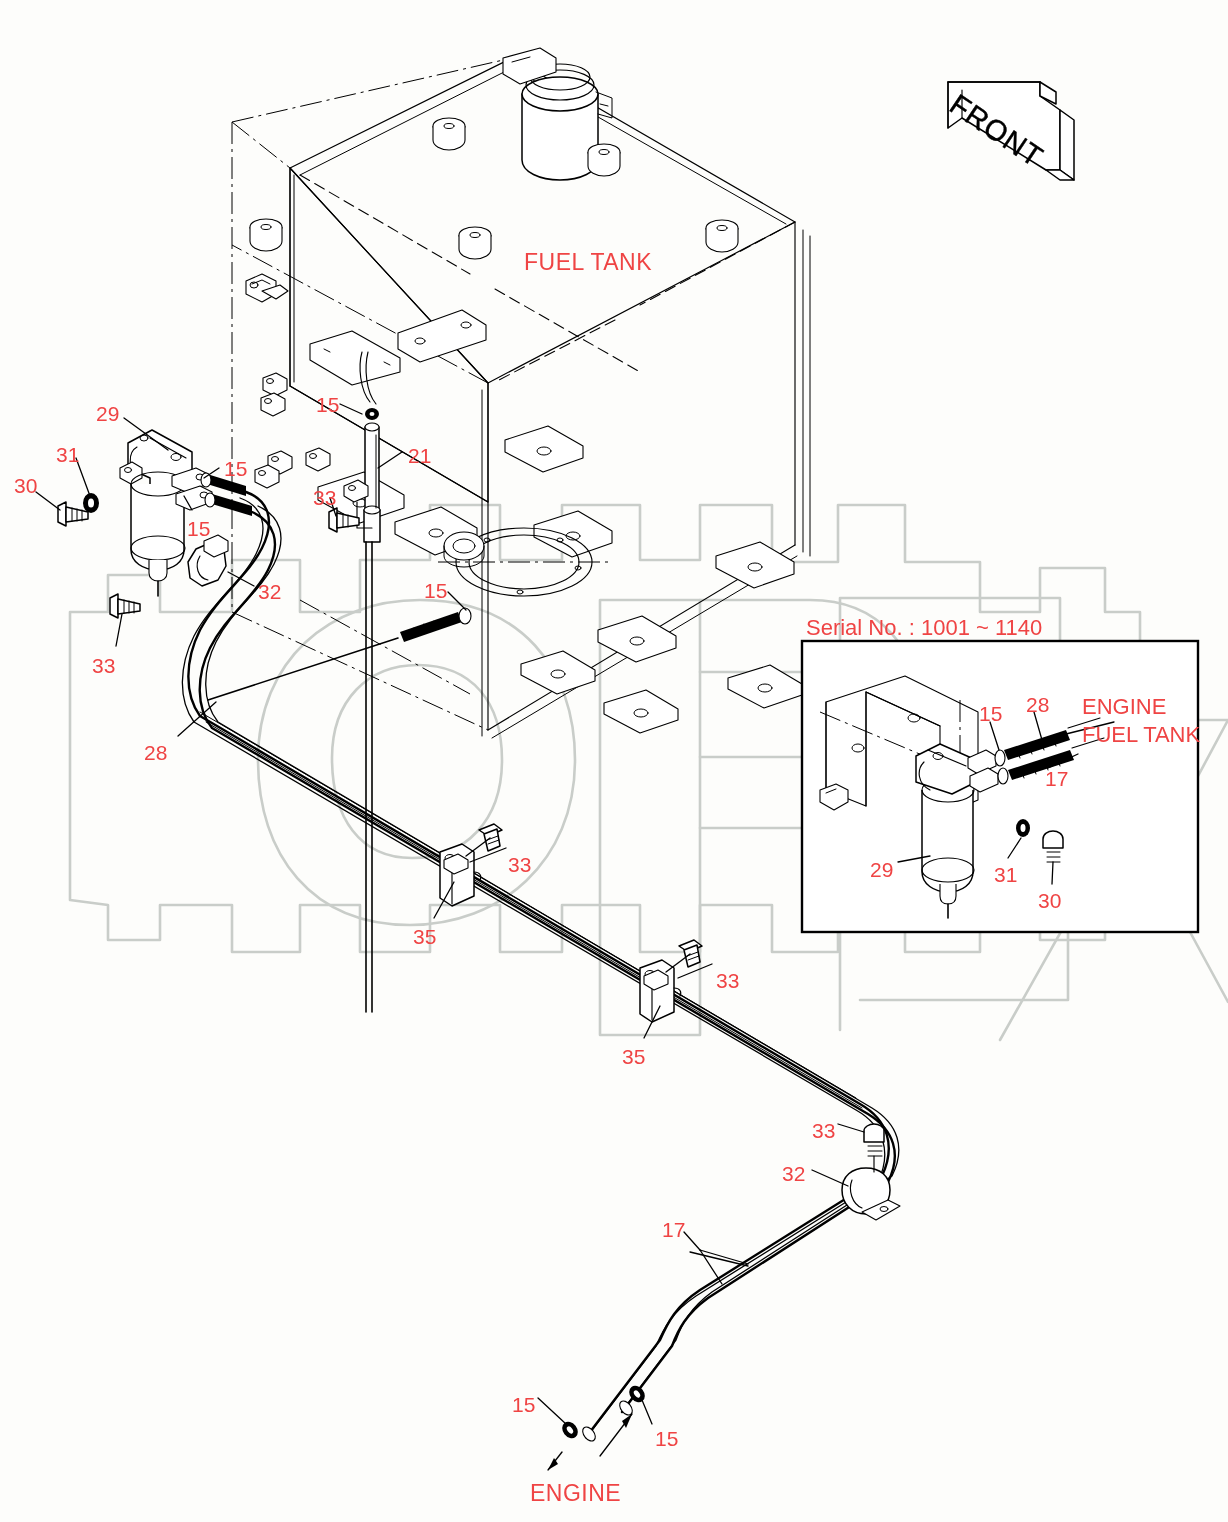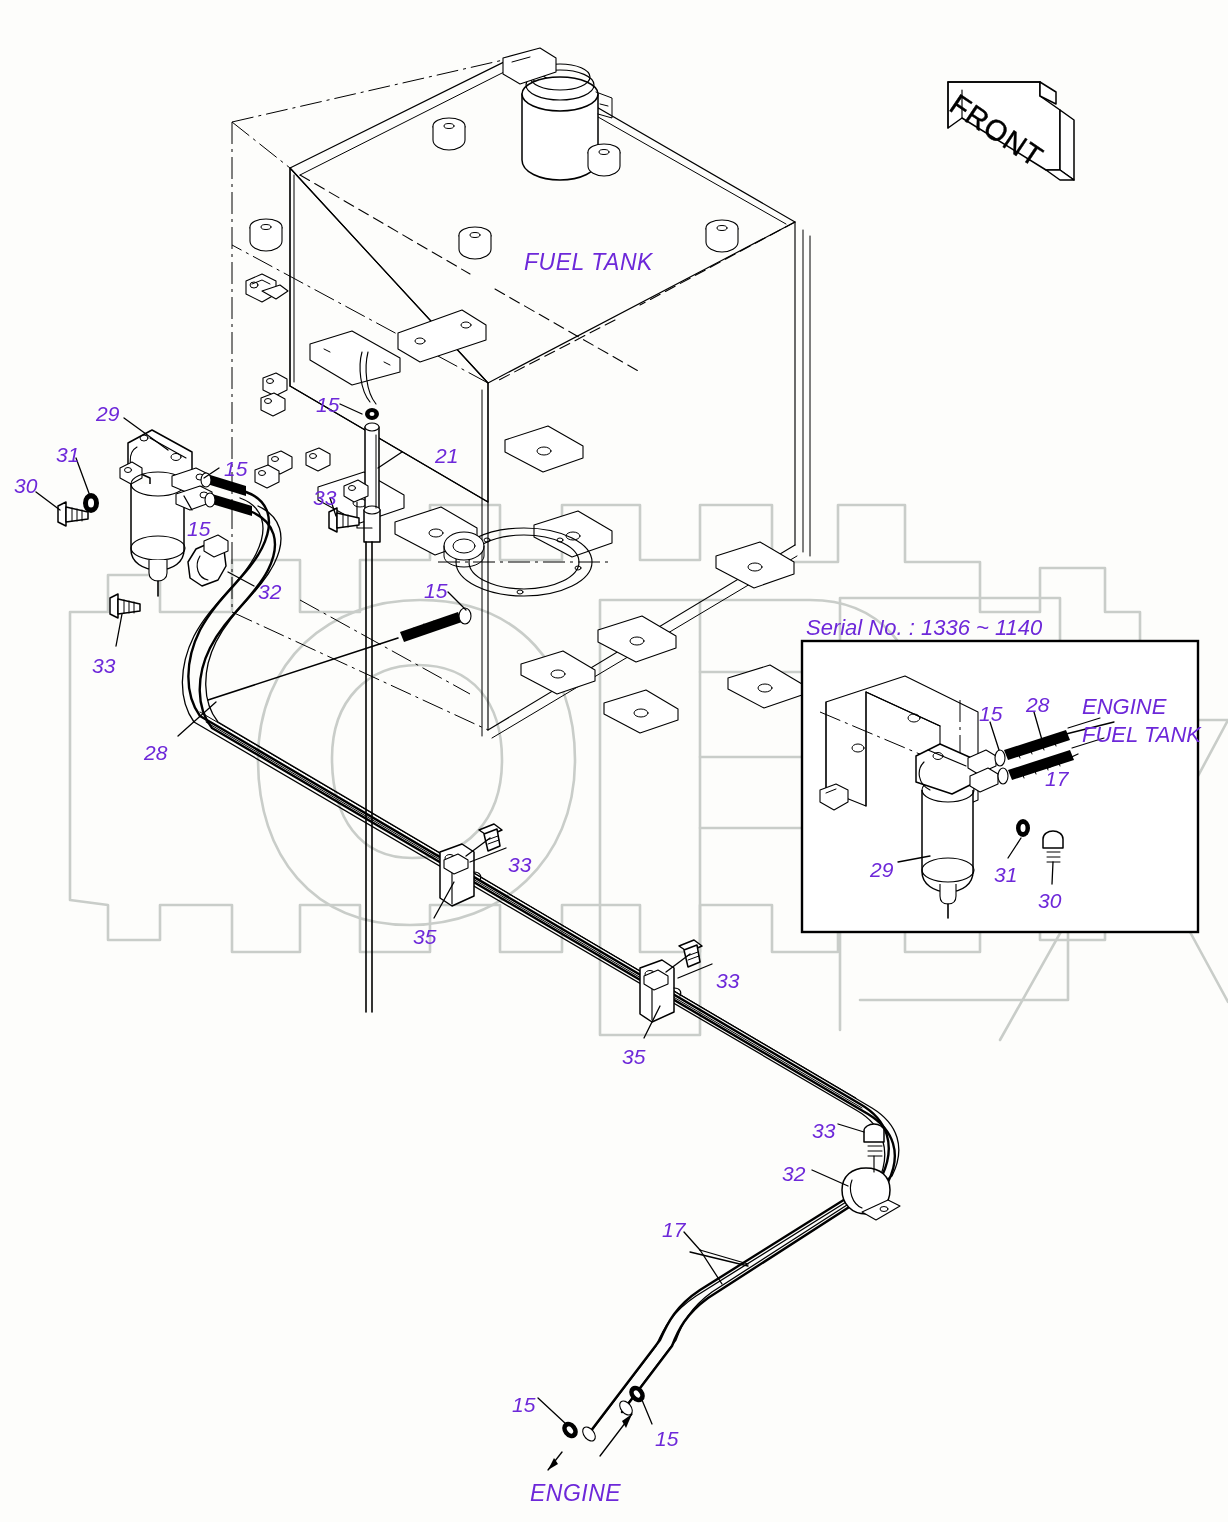--- a/index.html
+++ b/index.html
@@ -11,25 +11,24 @@
     position:relative;
     width:1228px;
     height:1522px;
     background:#fdfdfb;
     overflow:hidden;
   }
   #svg-root{position:absolute;left:0;top:0;width:1228px;height:1522px;}
   .lbl{
     position:absolute;
     font-family:"Liberation Sans", sans-serif;
-    color:#6d28d9;
+    color:#ef4444;
     white-space:nowrap;
     line-height:1;
     user-select:none;
-    font-style:italic;
   }
   .num{font-size:21px;}
   .cap{font-size:23px;letter-spacing:.5px;}
   .serial{font-size:22px;}
   .inset-cap{font-size:22px;}
   .front-wrap{
     position:absolute;
     left:940px;top:60px;
     width:140px;height:120px;
   }
@@ -468,35 +467,35 @@
   </svg>
 
   <div class="lbl cap" style="left:524px;top:251px;">FUEL TANK</div>
 
   <div class="lbl cap" style="left:530px;top:1482px;">ENGINE</div>
 
   <div class="front-wrap">
     <div class="front-text">FRONT</div>
   </div>
 
-  <div class="lbl serial" style="left:806px;top:617px;">Serial No. : 1336 ~ 1140</div>
+  <div class="lbl serial" style="left:806px;top:617px;">Serial No. : 1001 ~ 1140</div>
 
   <div class="lbl inset-cap" style="left:1082px;top:696px;">ENGINE</div>
   <div class="lbl inset-cap" style="left:1082px;top:724px;">FUEL TANK</div>
 
   <div class="lbl num" style="left:96px;top:403px;">29</div>
   <div class="lbl num" style="left:56px;top:444px;">31</div>
   <div class="lbl num" style="left:14px;top:475px;">30</div>
   <div class="lbl num" style="left:224px;top:458px;">15</div>
   <div class="lbl num" style="left:187px;top:518px;">15</div>
   <div class="lbl num" style="left:92px;top:655px;">33</div>
   <div class="lbl num" style="left:258px;top:581px;">32</div>
   <div class="lbl num" style="left:144px;top:742px;">28</div>
   <div class="lbl num" style="left:316px;top:394px;">15</div>
-  <div class="lbl num" style="left:408px;top:445px;margin-left:27px;">21</div>
+  <div class="lbl num" style="left:408px;top:445px;">21</div>
   <div class="lbl num" style="left:313px;top:487px;">33</div>
   <div class="lbl num" style="left:424px;top:580px;">15</div>
   <div class="lbl num" style="left:508px;top:854px;">33</div>
   <div class="lbl num" style="left:413px;top:926px;">35</div>
   <div class="lbl num" style="left:716px;top:970px;">33</div>
   <div class="lbl num" style="left:622px;top:1046px;">35</div>
   <div class="lbl num" style="left:812px;top:1120px;">33</div>
   <div class="lbl num" style="left:782px;top:1163px;">32</div>
   <div class="lbl num" style="left:662px;top:1219px;">17</div>
   <div class="lbl num" style="left:512px;top:1394px;">15</div>

